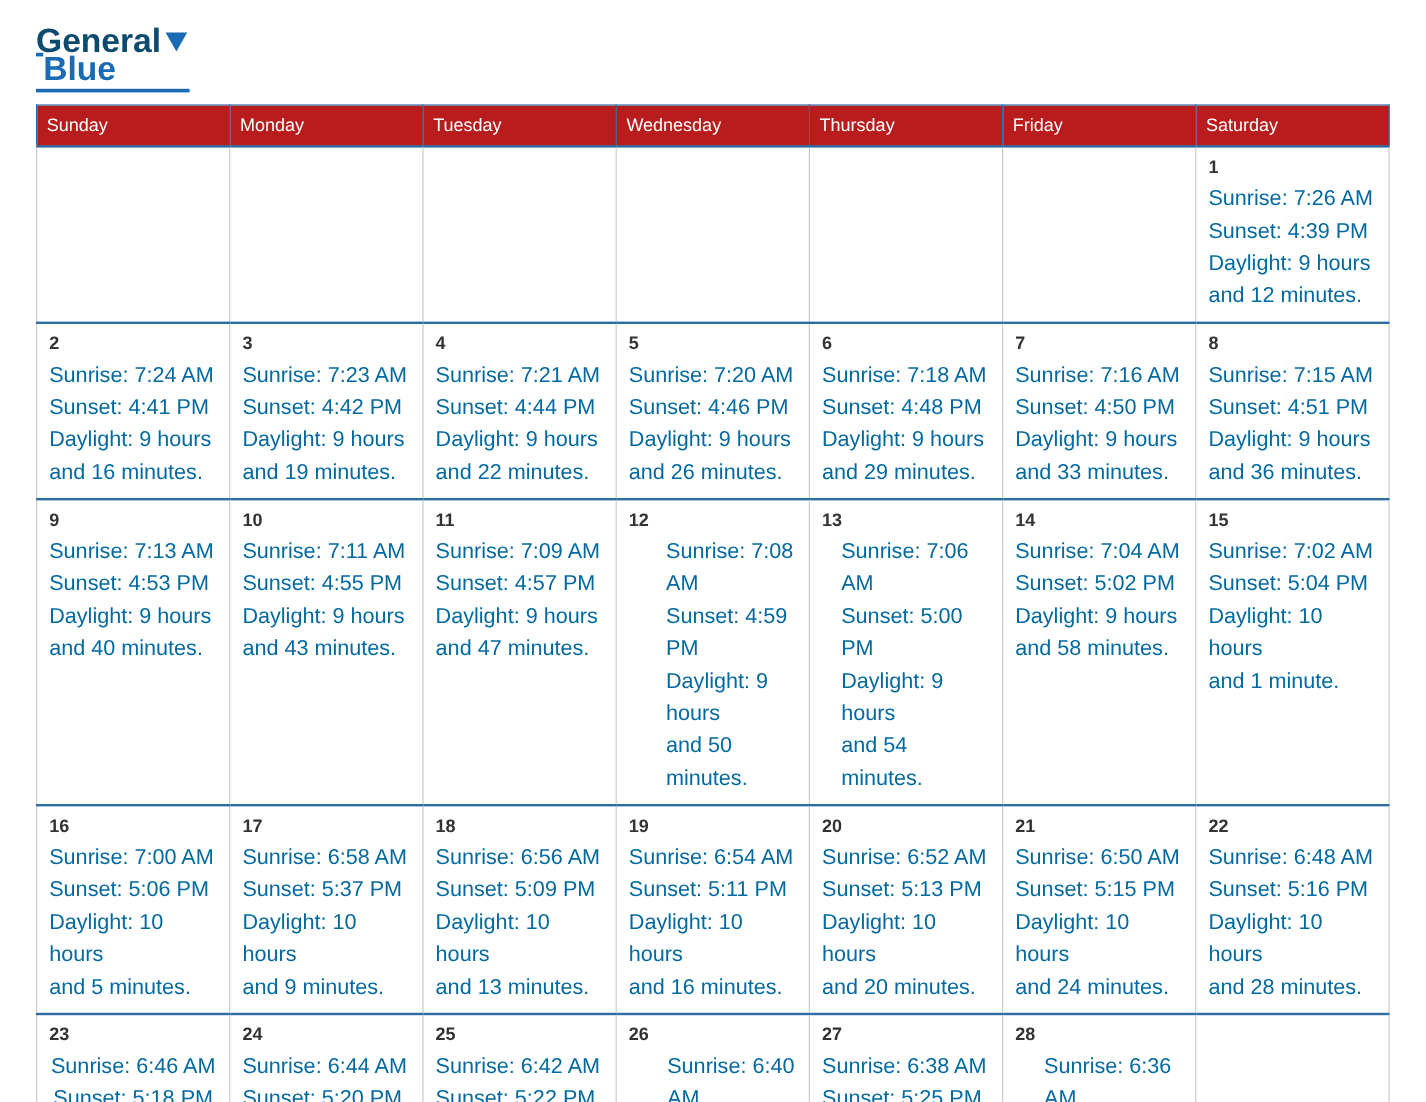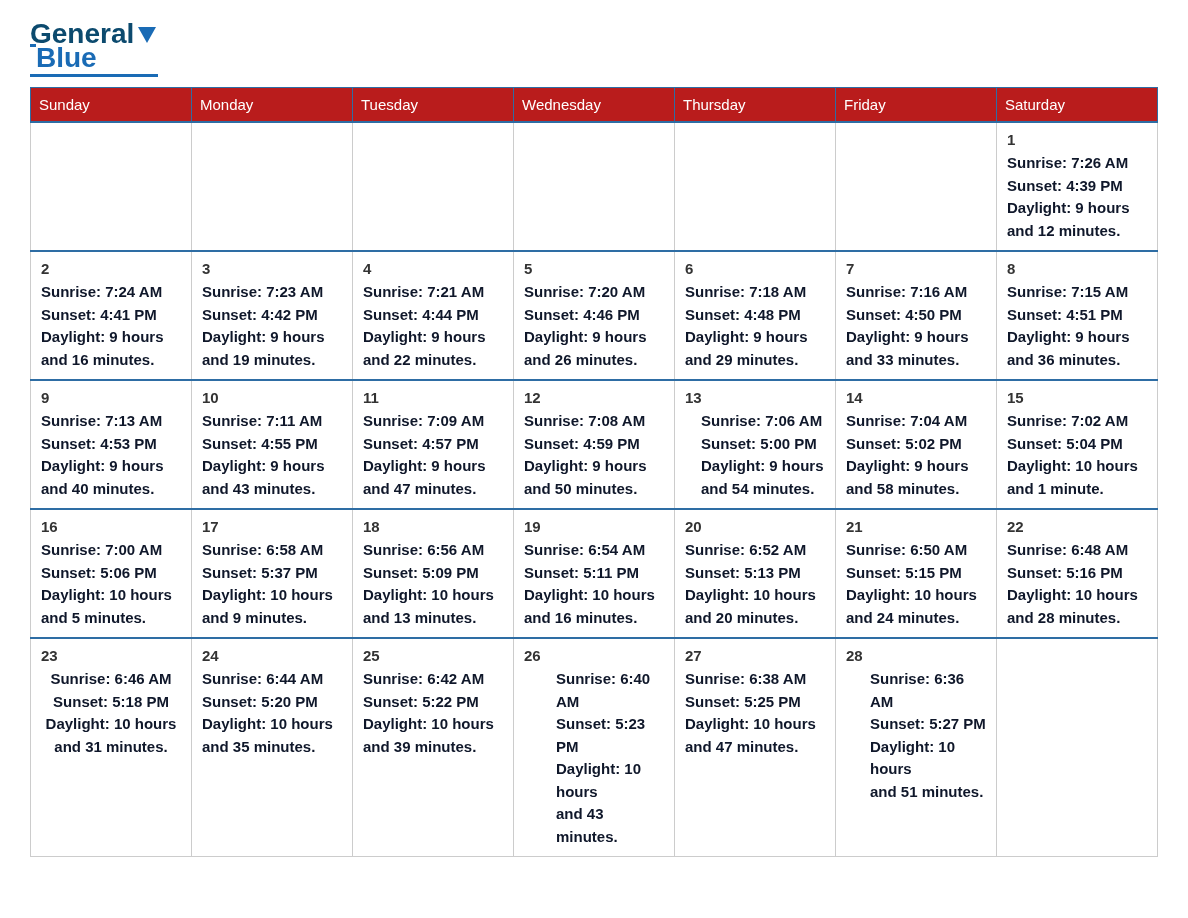--- a/index.html
+++ b/index.html
@@ -74,24 +74,23 @@
     .calendar tr.week-row td {
       border-top: 2px solid #2e6da4;
     }
     .day-number {
       font-size: 15px;
       font-weight: bold;
       margin-bottom: 4px;
       display: block;
     }
     .day-info {
-      font-size: 15px;
+      font-size: 18px;
       line-height: 1.5;
-      color: #0f172a;
-      font-weight: bold;
+      color: #0369a1;
     }
     .empty-cell {
       background: #f9f9f9;
     }
   </style>
 </head>
 <body>
 
 <div class="header">
   <div class="logo">
@@ -209,21 +208,21 @@
         </td>
         <td>
           <span class="day-number">11</span>
           <div class="day-info" style="white-space: pre-line;">Sunrise: 7:09 AM
 Sunset: 4:57 PM
 Daylight: 9 hours
 and 47 minutes.</div>
         </td>
         <td>
           <span class="day-number">12</span>
-          <div class="day-info" style="white-space: pre-line;">Sunrise: 7:08 AM
+          <div class="day-info" style="white-space: pre-line; margin-left: 31px;">Sunrise: 7:08 AM
 Sunset: 4:59 PM
 Daylight: 9 hours
 and 50 minutes.</div>
         </td>
         <td>
           <span class="day-number">13</span>
           <div class="day-info" style="white-space: pre-line; margin-left: 16px;">Sunrise: 7:06 AM
 Sunset: 5:00 PM
 Daylight: 9 hours
 and 54 minutes.</div>

